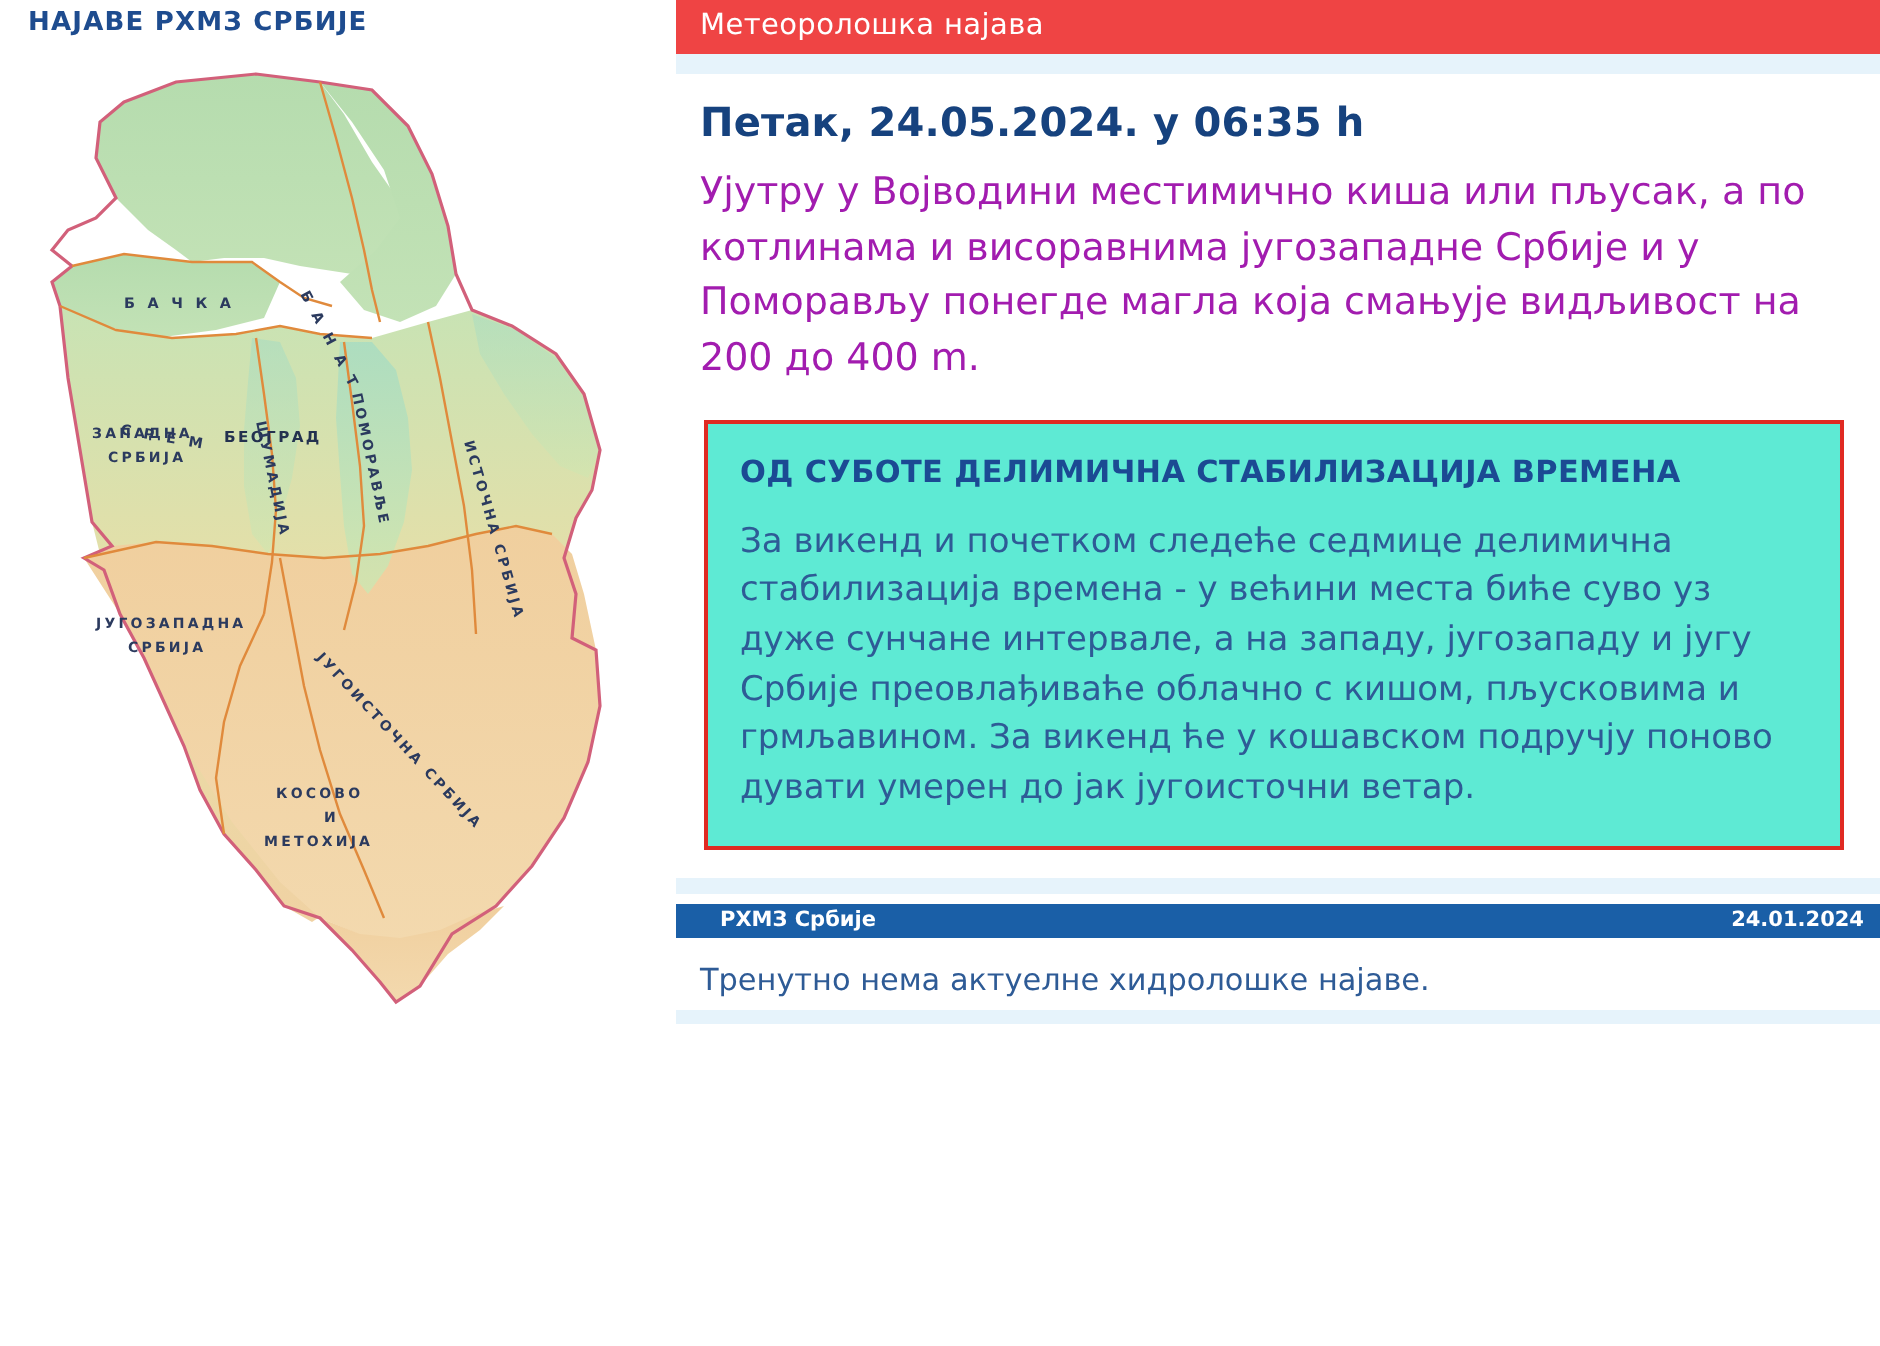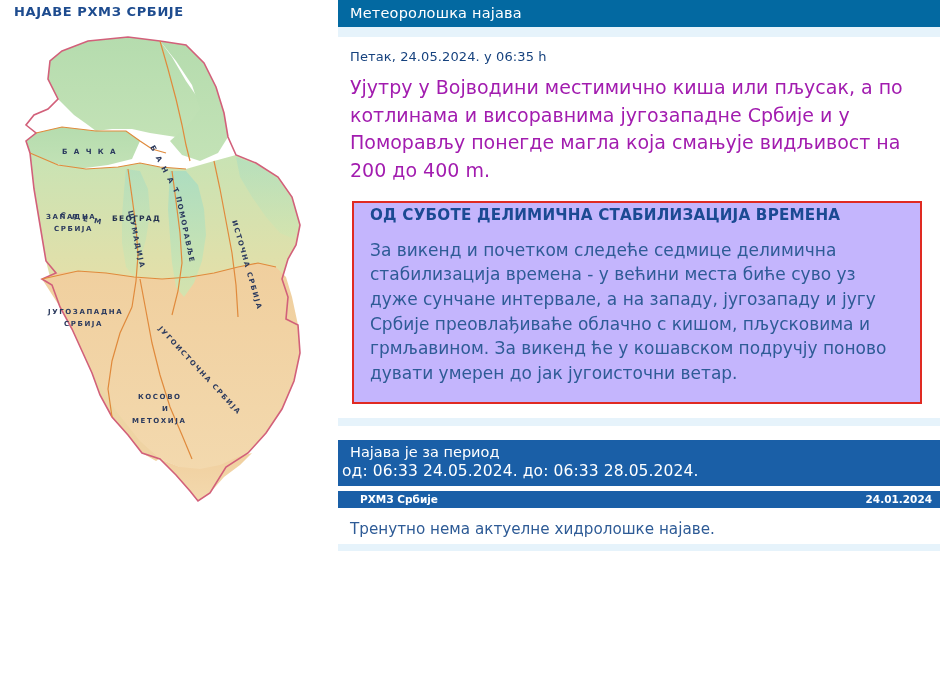--- a/index.html
+++ b/index.html
@@ -28,49 +28,49 @@
     font-size:7.2px;font-weight:bold;letter-spacing:1.9px;
     fill:#2b3a5e;
   }
   .map-label.city{letter-spacing:1.2px;font-size:7.6px;fill:#23314f;}
   .map-label.small{font-size:7px;letter-spacing:1.6px;}
   
   #content-panel{
     position:absolute;left:338px;top:0;width:602px;height:673px;
   }
   .bar-blue{
-    background:#0369a1;
+    background:#ef4444;
     color:#ffffff;
     font-size:14.5px;
     font-weight:normal;
     padding:4px 0 5px 12px;
     line-height:1.25;
     letter-spacing:.2px;
   }
   .strip-pale{background:#e6f3fb;height:10px;}
   .strip-pale-thin{background:#e6f3fb;height:7px;}
   .sect-date{
     color:#16427e;
-    font-size:13px;
-    font-weight:normal;
+    font-size:20px;
+    font-weight:bold;
     padding:12px 0 10px 12px;
     letter-spacing:.1px;
   }
   .sect-body{
     color:#a21caf;
     font-size:19px;
     line-height:1.45;
     padding:0 14px 14px 12px;
   }
   
   #warning-box{
     margin:3px 18px 0 14px;
     border:2px solid #e02a22;
-    background:#c4b5fd;
-    padding:2px 16px 16px 16px;
+    background:#5eead4;
+    padding:14px 16px 16px 16px;
     box-sizing:border-box;
   }
   #warning-title{
     color:#1b4a93;
     font-size:15.2px;
     font-weight:bold;
     line-height:1.35;
     letter-spacing:.2px;
     margin-bottom:12px;
   }
@@ -210,24 +210,20 @@
   <div class="sect-date">Петак, 24.05.2024. у 06:35 h</div>
   <div class="sect-body">Ујутру у Војводини местимично киша или пљусак, а по котлинама и висоравнима југозападне Србије и у Поморављу понегде магла која смањује видљивост на 200 до 400 m.</div>
 
   <div id="warning-box">
     <div id="warning-title">ОД СУБОТЕ ДЕЛИМИЧНА СТАБИЛИЗАЦИЈА ВРЕМЕНА</div>
     <div id="warning-text">За викенд и почетком следеће седмице делимична стабилизација времена - у већини места биће суво уз дуже сунчане интервале, а на западу, југозападу и југу Србије преовлађиваће облачно с кишом, пљусковима и грмљавином. За викенд ће у кошавском подручју поново дувати умерен до јак југоисточни ветар.</div>
   </div>
 
   <div class="strip-pale" style="margin-top:14px;height:8px;"></div>
 
-  <div id="period-block">
-    <div id="period-title">Најава је за период</div>
-    <div id="period-range">од: 06:33 24.05.2024.  до: 06:33 28.05.2024.</div>
-  </div>
 
   <div id="rhmz-bar">
     <span>РХМЗ Србије</span>
     <span>24.01.2024</span>
   </div>
 
   <div id="hydro-text">Тренутно нема актуелне хидролошке најаве.</div>
   <div class="strip-pale-thin"></div>
 </div>
 

